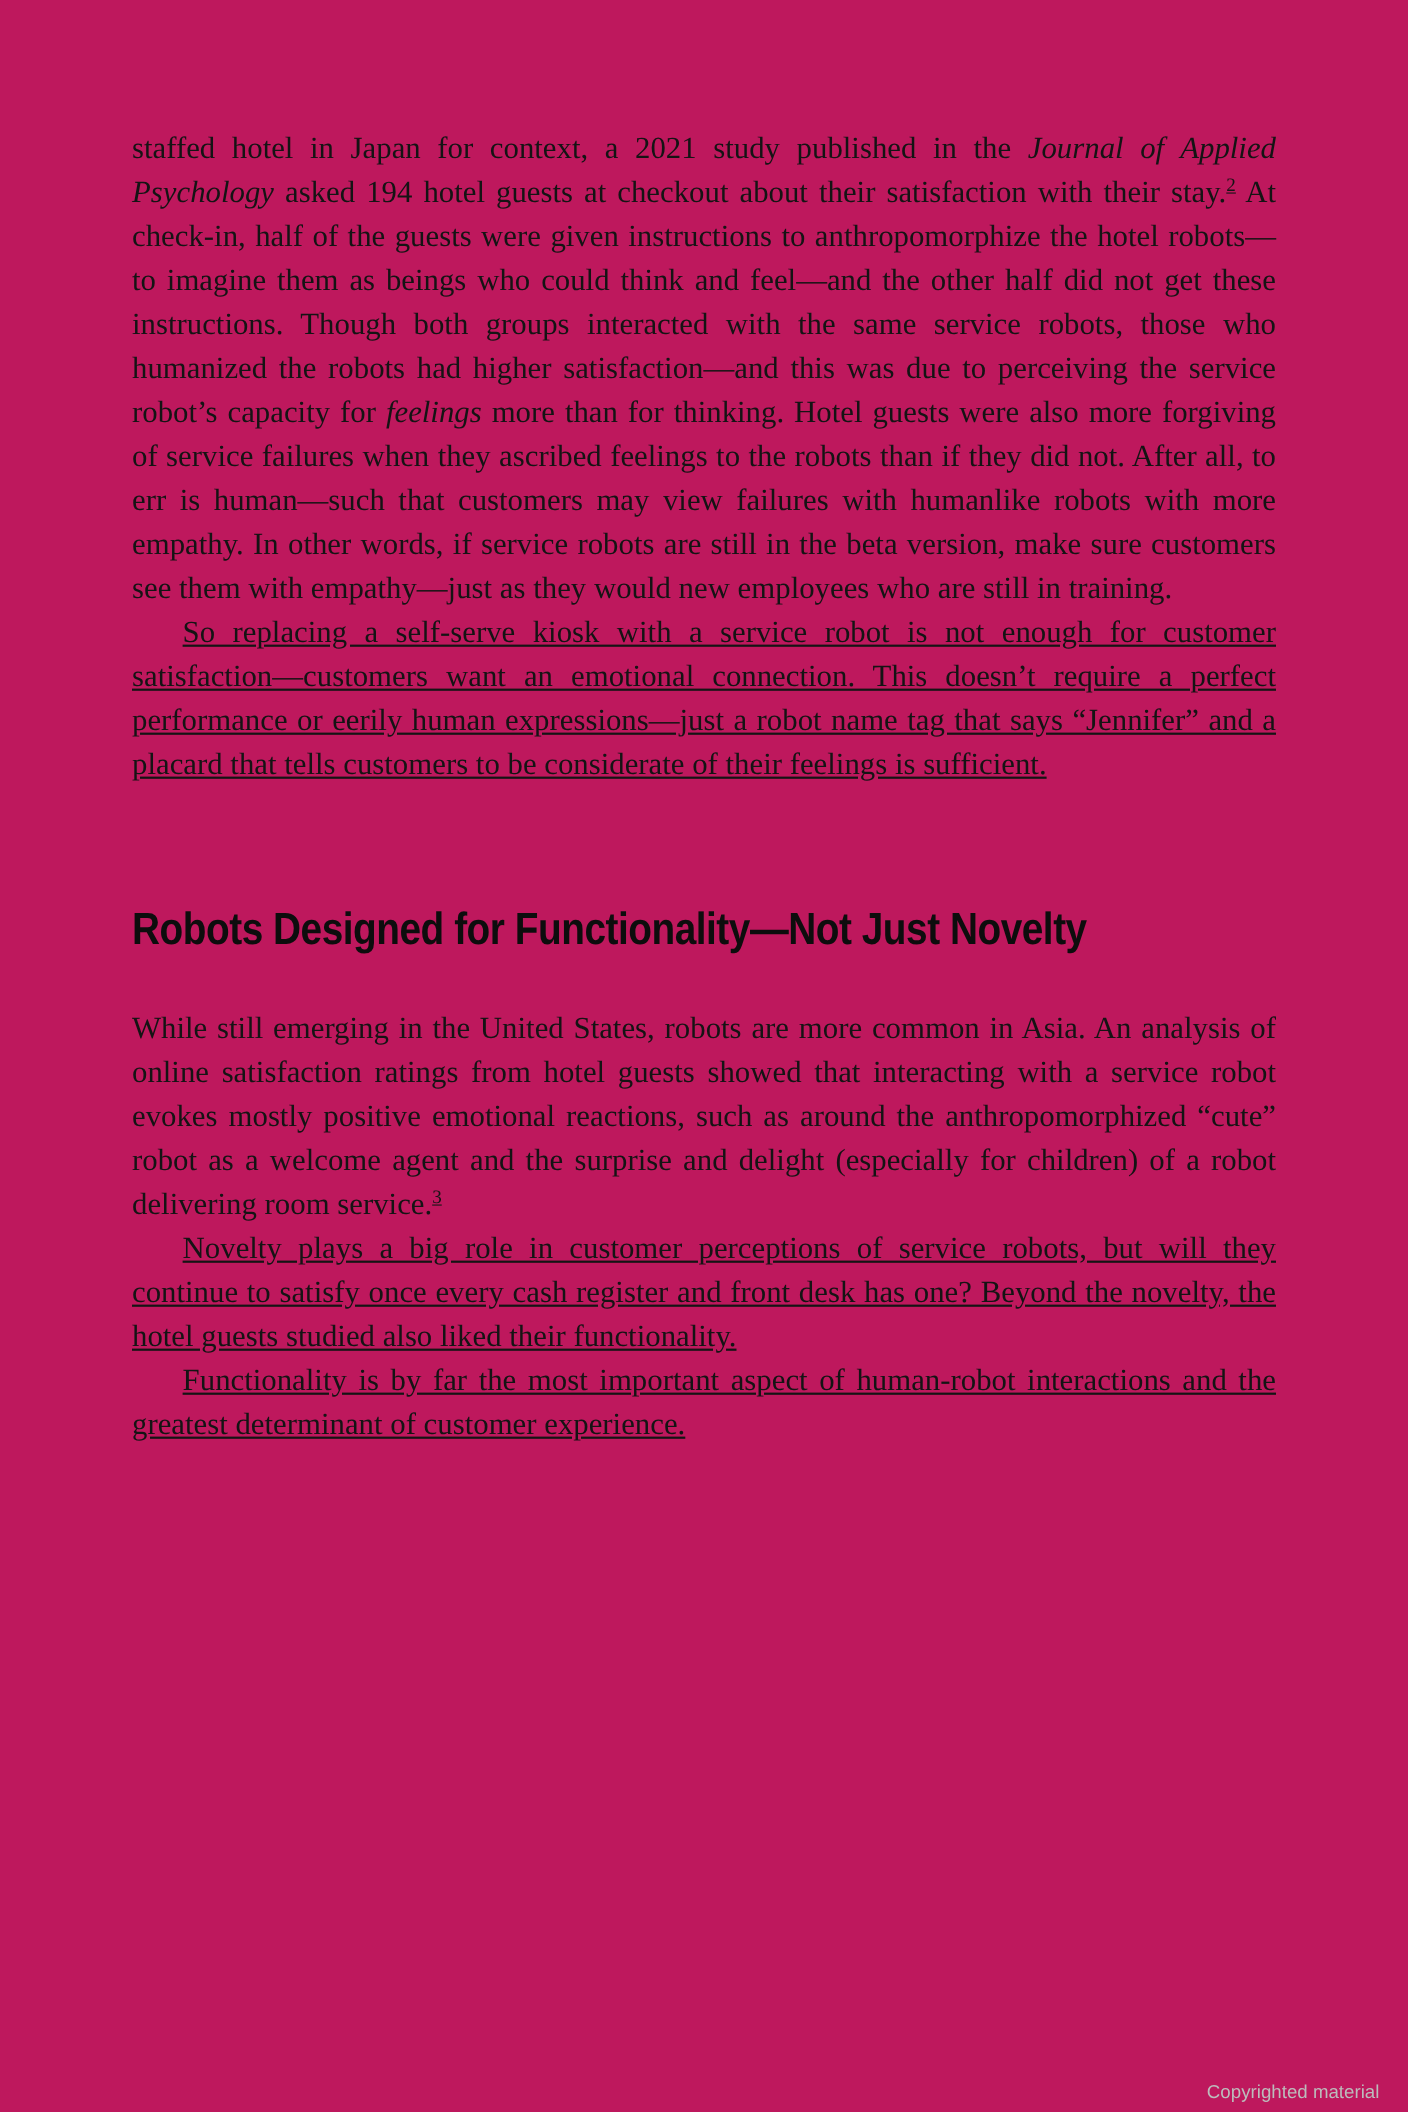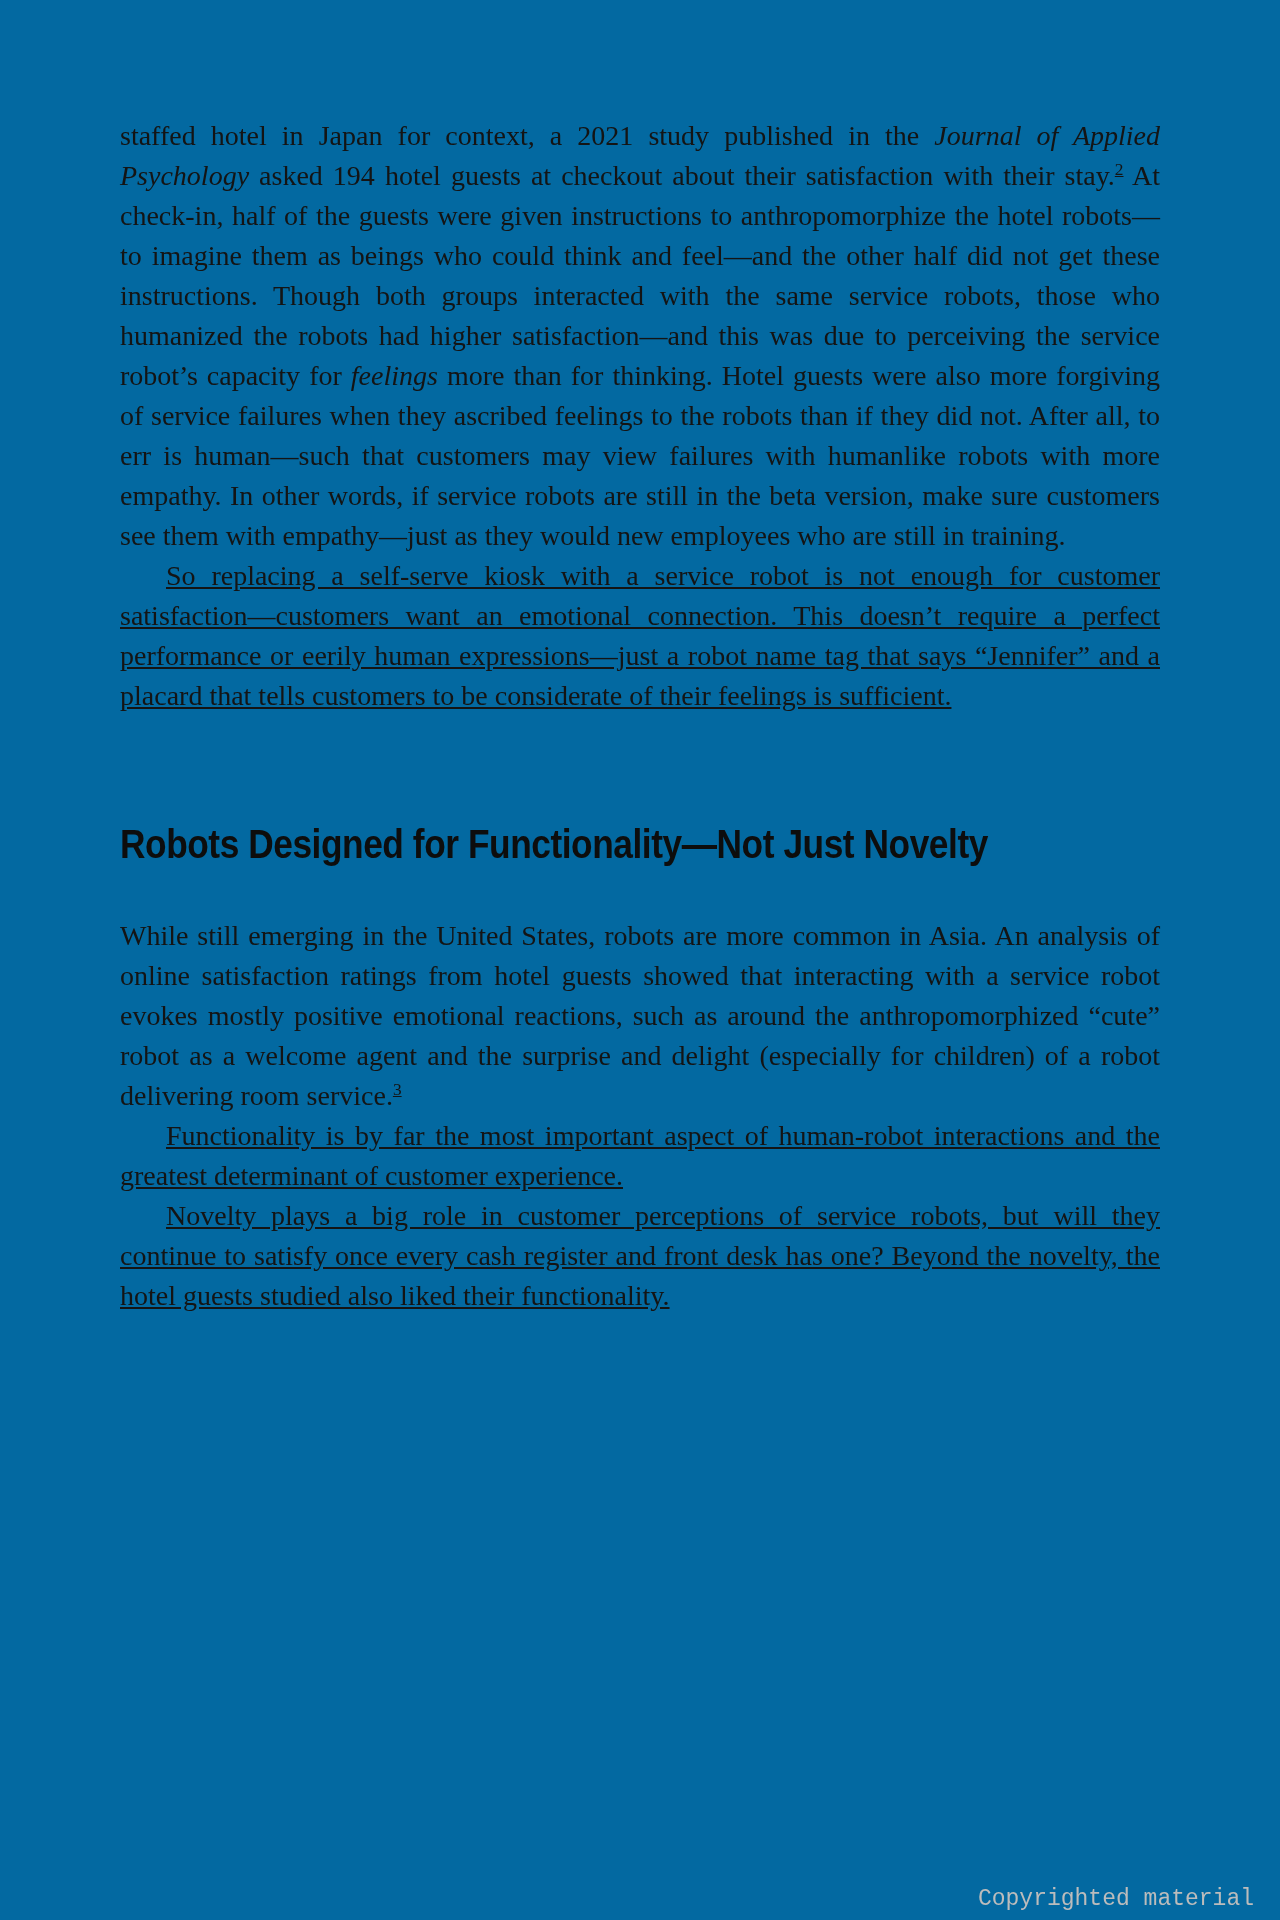--- a/index.html
+++ b/index.html
@@ -10,21 +10,21 @@
   body {
     width: 1280px;
     height: 1920px;
     position: relative;
     overflow: hidden;
     font-family: "Liberation Serif", serif;
   }
   .page {
     position: absolute;
     inset: 0;
-    background: #0369a1;
+    background: #be185d;
   }
   .content {
     position: absolute;
     left: 120px;
     top: 116px;
     width: 1040px;
     color: #141414;
     font-size: 28px;
     line-height: 40px;
     text-align: justify;
@@ -58,31 +58,31 @@
     text-align: left;
     white-space: nowrap;
     transform: scaleX(0.86);
     transform-origin: left center;
     letter-spacing: -0.5px;
   }
   .watermark {
     position: absolute;
     right: 26px;
     bottom: 8px;
-    font-family: Liberation Mono, monospace;
-    font-size: 23px;
+    font-family: Liberation Sans, sans-serif;
+    font-size: 17px;
     color: #bcbcbc;
   }
 </style>
 </head>
 <body>
 
 <div class="page">
   <div class="content" id="content">
       <p class="para"><span>staffed hotel in Japan for context, a 2021 study published in the </span><span class="italic">Journal of Applied Psychology</span><span> asked 194 hotel guests at checkout about their satisfaction with their stay.</span><sup class="fnref">2</sup><span> At check-in, half of the guests were given instructions to anthropomorphize the hotel robots—to imagine them as beings who could think and feel—and the other half did not get these instructions. Though both groups interacted with the same service robots, those who humanized the robots had higher satisfaction—and this was due to perceiving the service robot’s capacity for </span><span class="italic">feelings</span><span> more than for thinking. Hotel guests were also more forgiving of service failures when they ascribed feelings to the robots than if they did not. After all, to err is human—such that customers may view failures with humanlike robots with more empathy. In other words, if service robots are still in the beta version, make sure customers see them with empathy—just as they would new employees who are still in training.</span></p>
       <p class="para indent"><span>So replacing a self-serve kiosk with a service robot is not enough for customer satisfaction—customers want an emotional connection. This doesn’t require a perfect performance or eerily human expressions—just a robot name tag that says “Jennifer” and a placard that tells customers to be considerate of their feelings is sufficient.</span></p>
       <h2 class="section-heading">Robots Designed for Functionality—Not Just Novelty</h2>
       <p class="para"><span>While still emerging in the United States, robots are more common in Asia. An analysis of online satisfaction ratings from hotel guests showed that interacting with a service robot evokes mostly positive emotional reactions, such as around the anthropomorphized “cute” robot as a welcome agent and the surprise and delight (especially for children) of a robot delivering room service.</span><sup class="fnref">3</sup></p>
+      <p class="para indent"><span>Novelty plays a big role in customer perceptions of service robots, but will they continue to satisfy once every cash register and front desk has one? Beyond the novelty, the hotel guests studied also liked their functionality.</span></p>
       <p class="para indent"><span>Functionality is by far the most important aspect of human-robot interactions and the greatest determinant of customer experience.</span></p>
-      <p class="para indent"><span>Novelty plays a big role in customer perceptions of service robots, but will they continue to satisfy once every cash register and front desk has one? Beyond the novelty, the hotel guests studied also liked their functionality.</span></p>
     </div>
   <div class="watermark">Copyrighted material</div>
 </div>
 
 </body></html>

